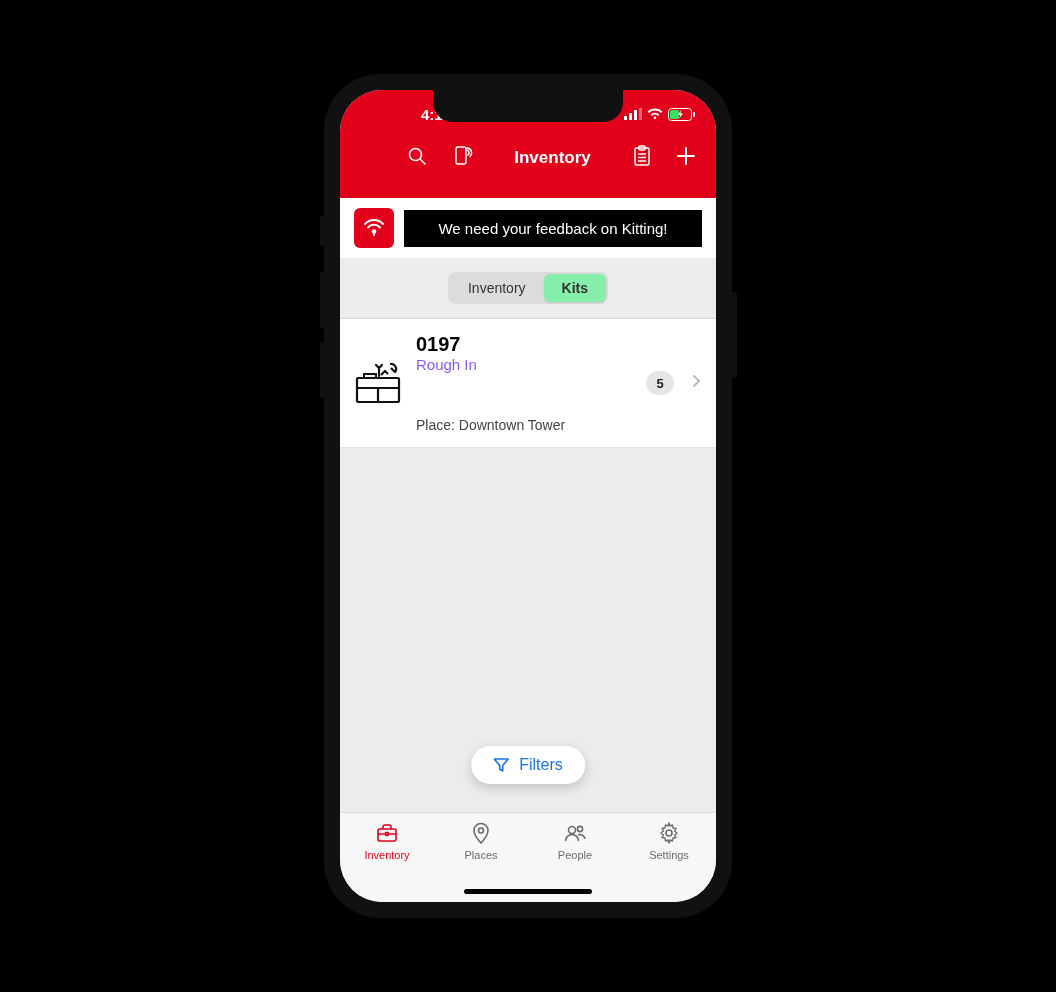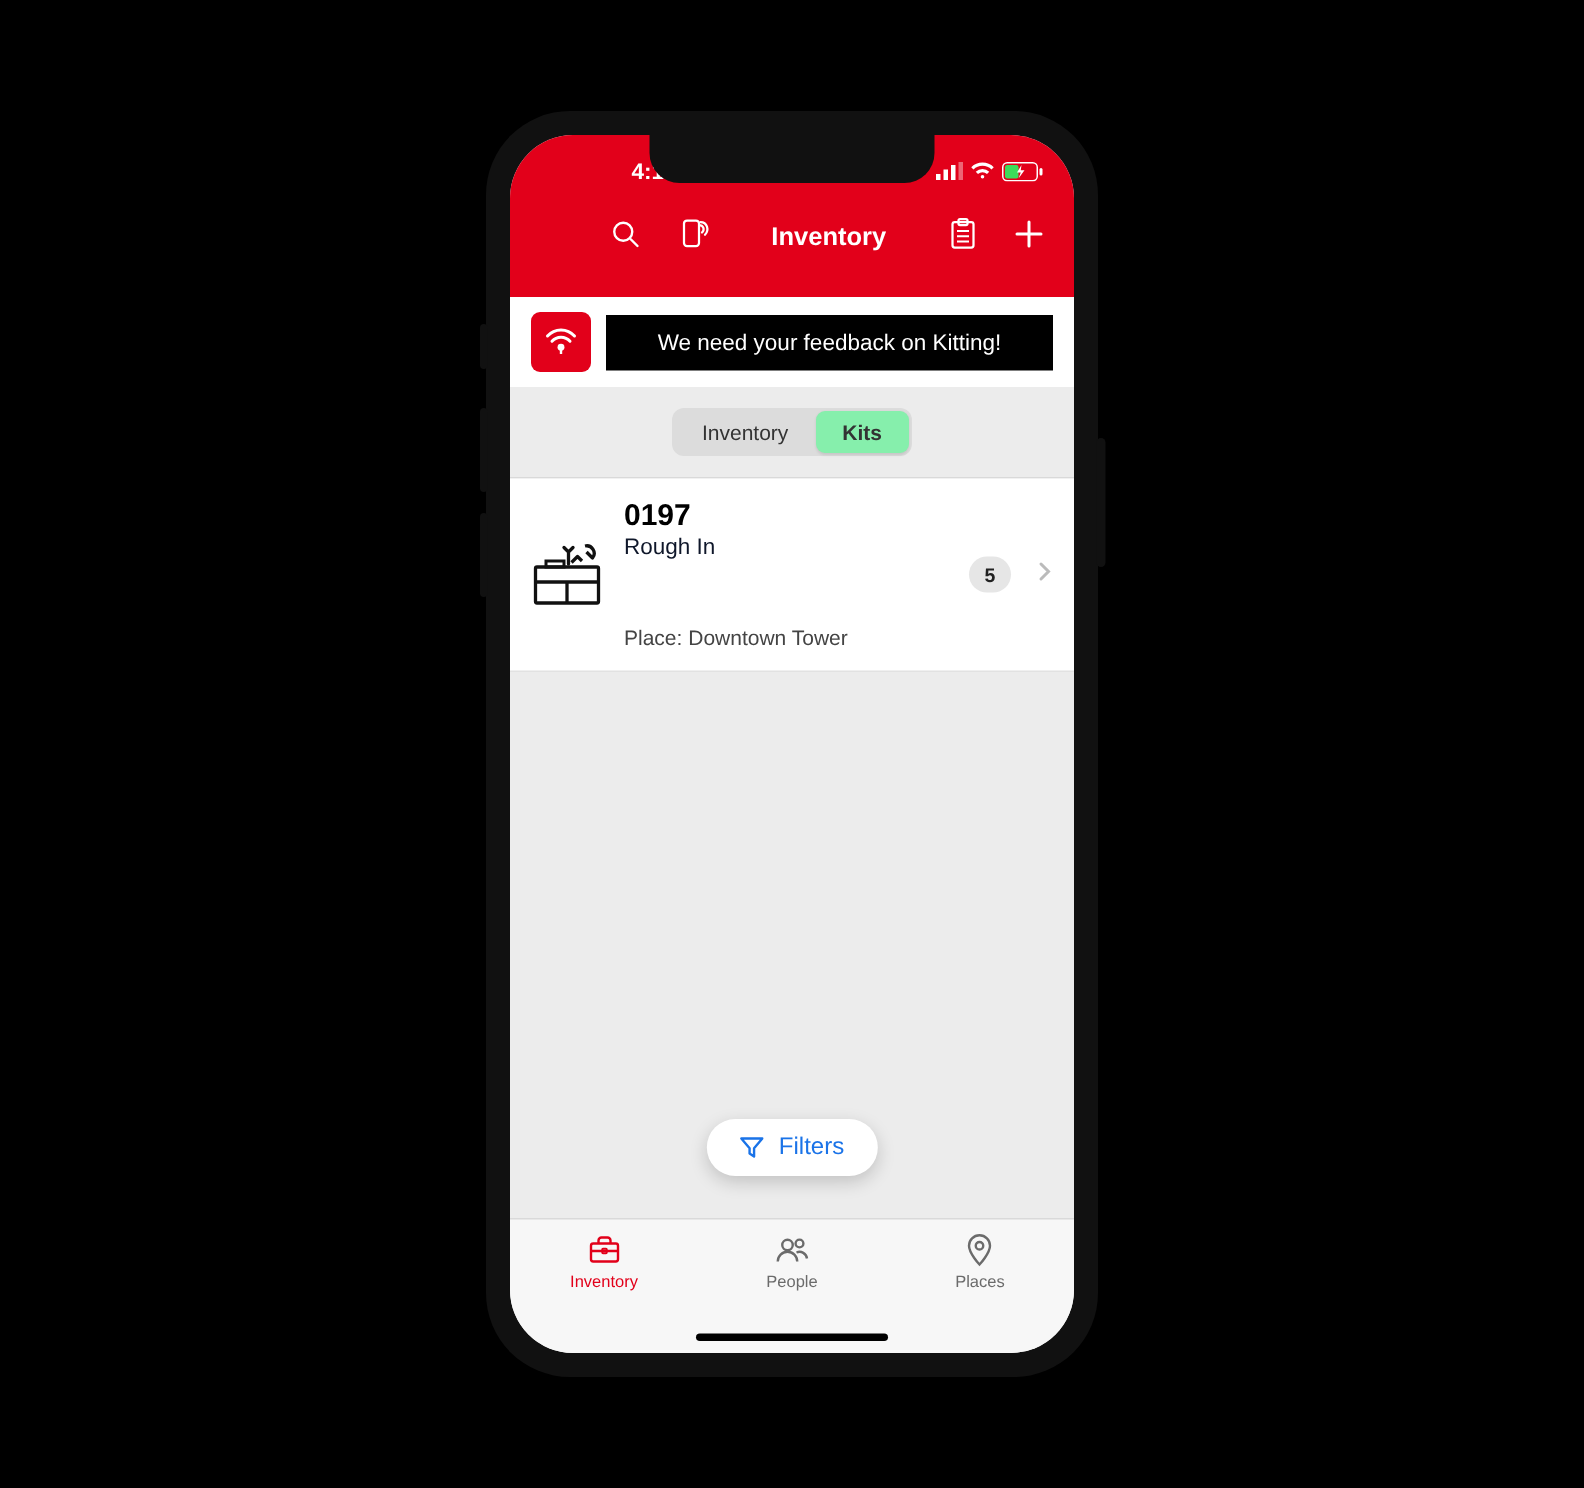--- a/index.html
+++ b/index.html
@@ -141,21 +141,21 @@
     gap: 14px;
     padding: 14px 14px;
     border-bottom: 1px solid #e2e2e2;
   }
   .list-icon {
     width: 48px; height: 44px;
     display: flex; align-items: center; justify-content: center;
   }
   .list-text { flex: 1; }
   .list-title { font-size: 20px; font-weight: 700; color: #000; }
-  .list-sub { font-size: 15px; color: #0f172a; }
+  .list-sub { font-size: 15px; color: #8b5cf6; }
   .list-meta { font-size: 14px; color: #444; margin-top: 44px; }
   .badge {
     background: #e6e6e6;
     width: 28px; height: 24px;
     border-radius: 12px;
     display: flex; align-items: center; justify-content: center;
     font-size: 13px; font-weight: 700; color: #222;
   }
   .chev { color: #bbb; margin-left: 4px; }
 
@@ -336,31 +336,38 @@
         <svg viewBox="0 0 24 24" fill="none">
             <rect x="3" y="8" width="18" height="12" rx="1.5" stroke="currentColor" stroke-width="1.6"></rect>
             <path d="M8 8 V6 A2 2 0 0 1 10 4 H14 A2 2 0 0 1 16 6 V8" stroke="currentColor" stroke-width="1.6"></path>
             <line x1="3" y1="13" x2="21" y2="13" stroke="currentColor" stroke-width="1.6"></line>
             <rect x="10.5" y="11.5" width="3" height="3" rx="0.5" stroke="currentColor" stroke-width="1.3"></rect>
           </svg>
         <span>Inventory</span>
       </div>
       <div class="tab">
         <svg viewBox="0 0 24 24" fill="none">
+            <path d="M12 22 C12 22 19 14.5 19 9.5 A7 7 0 0 0 5 9.5 C5 14.5 12 22 12 22 Z" stroke="currentColor" stroke-width="1.6"></path>
+            <circle cx="12" cy="9.5" r="2.5" stroke="currentColor" stroke-width="1.6"></circle>
+          </svg>
+        <span>Places</span>
+      </div>
+      <div class="tab">
+        <svg viewBox="0 0 24 24" fill="none">
             <circle cx="9" cy="9" r="3.5" stroke="currentColor" stroke-width="1.6"></circle>
             <path d="M2.5 20 A6.5 6.5 0 0 1 15.5 20" stroke="currentColor" stroke-width="1.6"></path>
             <circle cx="17" cy="8" r="2.6" stroke="currentColor" stroke-width="1.6"></circle>
             <path d="M15 14 A5 5 0 0 1 22 18" stroke="currentColor" stroke-width="1.6"></path>
           </svg>
         <span>People</span>
       </div>
       <div class="tab">
         <svg viewBox="0 0 24 24" fill="none">
-            <path d="M12 22 C12 22 19 14.5 19 9.5 A7 7 0 0 0 5 9.5 C5 14.5 12 22 12 22 Z" stroke="currentColor" stroke-width="1.6"></path>
-            <circle cx="12" cy="9.5" r="2.5" stroke="currentColor" stroke-width="1.6"></circle>
-          </svg>
-        <span>Places</span>
+            <circle cx="12" cy="12" r="3" stroke="currentColor" stroke-width="1.6"></circle>
+            <path d="M12 2 L13 5 L15.5 4 L16 7 L19 7.5 L17.5 10 L20 12 L17.5 14 L19 16.5 L16 17 L15.5 20 L13 19 L12 22 L11 19 L8.5 20 L8 17 L5 16.5 L6.5 14 L4 12 L6.5 10 L5 7.5 L8 7 L8.5 4 L11 5 Z" stroke="currentColor" stroke-width="1.4" stroke-linejoin="round"></path>
+          </svg>
+        <span>Settings</span>
       </div>
     </div>
 
     <div class="home-indicator"></div>
   </div>
 </div>
 
 </body></html>

